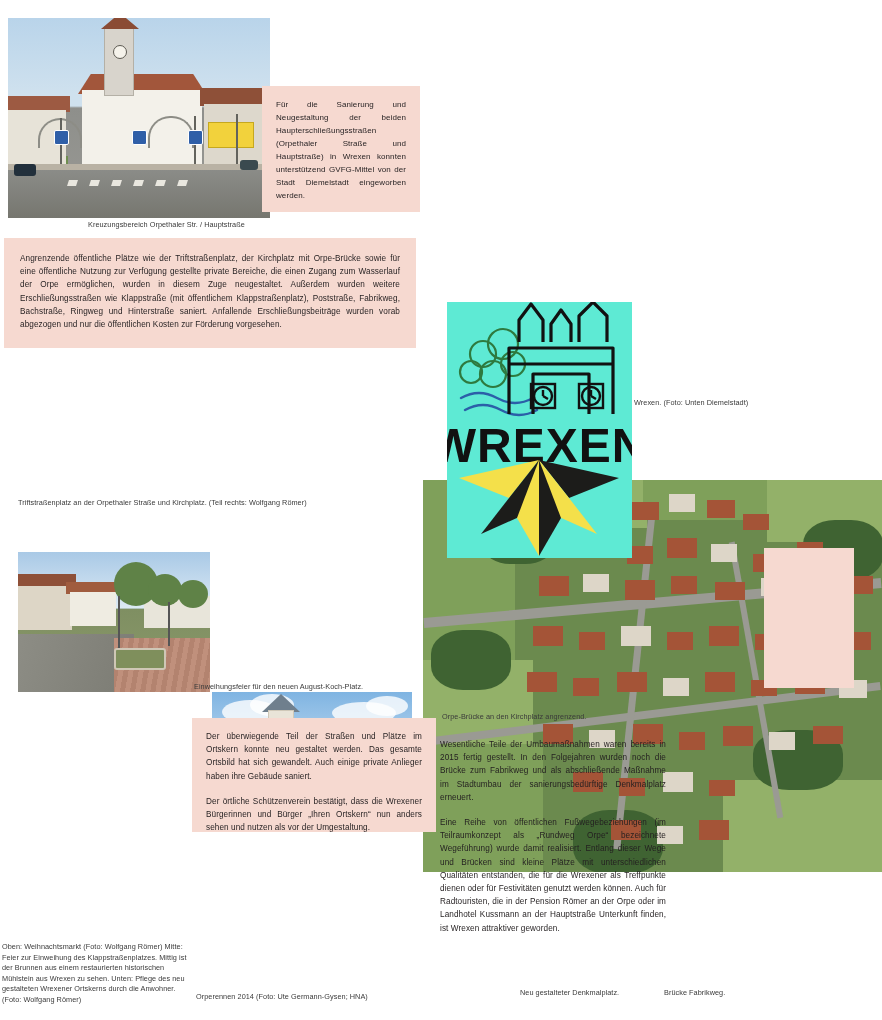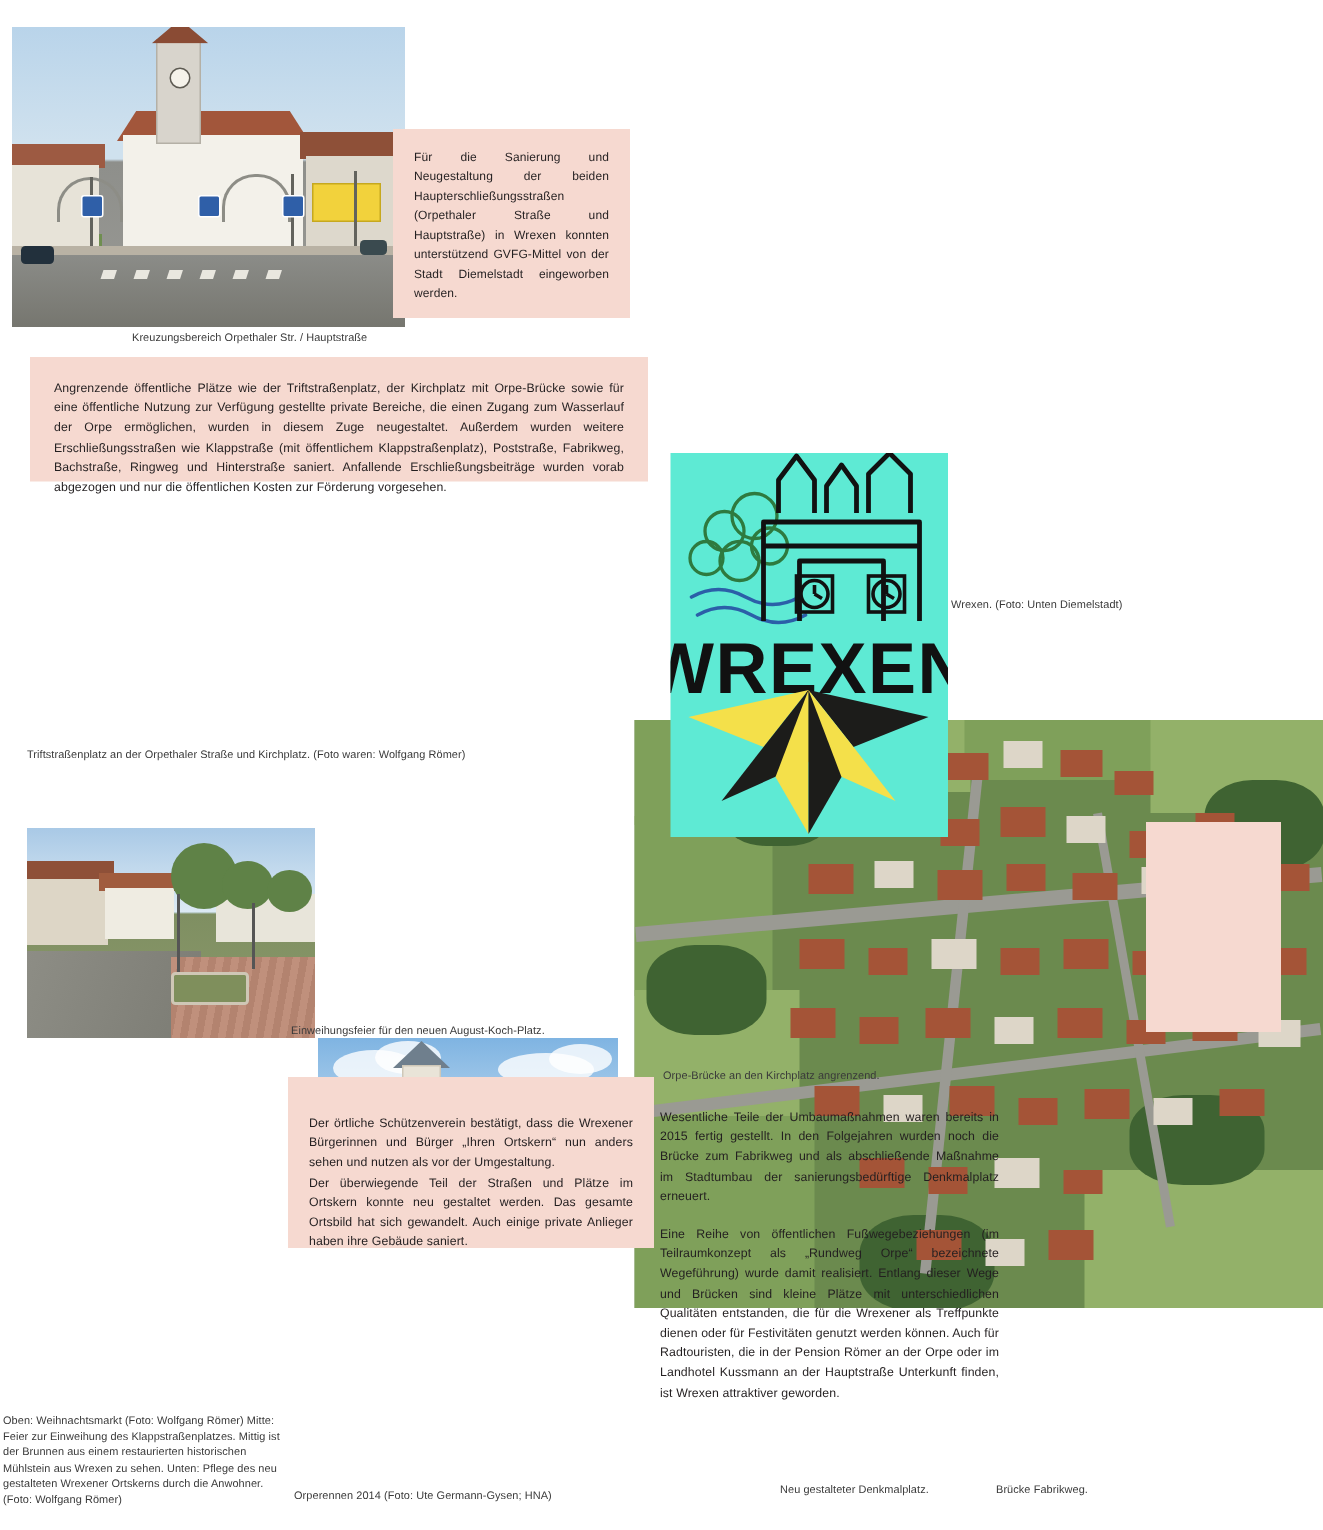--- a/index.html
+++ b/index.html
@@ -46,21 +46,21 @@
   #p1 .yellowsign{position:absolute;left:200px;top:104px;width:46px;height:26px;background:#f2d23c;border:1px solid #c6a81e;}
   #p1 .grass{position:absolute;left:0;top:138px;width:60px;height:12px;background:#6f8e50;}
   #p1 .tree{position:absolute;border-radius:50%;background:#5d7e47;}
   #p1 .car{position:absolute;border-radius:3px;}
 
   
   #t1 { left: 262px; top: 86px; width: 158px; height: 126px; padding: 12px 14px 10px 14px; }
   #t1 .body-text{ font-size:8px; line-height:13px;}
 
   
-  #t2 { left: 20px; top: 238px; width: 412px; height: 83px; padding: 14px 16px; }
+  #t2 { left: 4px; top: 238px; width: 412px; height: 110px; padding: 14px 16px; }
 
   
   #p2 { left: 18px; top: 352px; width: 192px; height: 140px;
         background: linear-gradient(#bcd6ea 0%,#d3e4f0 30%,#cfe2ef 40%,#7f8f62 41%,#8c9a6b 100%); }
   #p2 .sk{position:absolute;left:0;top:0;width:192px;height:56px;background:linear-gradient(#a9c9e6,#dceaf4);}
   #p2 .hl{position:absolute;left:0;top:34px;width:54px;height:44px;background:#ddd6c6;}
   #p2 .hlr{position:absolute;left:-4px;top:22px;width:62px;height:14px;background:#8e5038;}
   #p2 .hm{position:absolute;left:52px;top:40px;width:46px;height:34px;background:#efece2;}
   #p2 .hmr{position:absolute;left:48px;top:30px;width:54px;height:12px;background:#a05c3e;}
   #p2 .hr{position:absolute;left:126px;top:44px;width:66px;height:32px;background:#e8e5da;}
@@ -194,21 +194,21 @@
     <div class="chr"></div>
       <div class="ch"></div>
     <div class="hr2" style="left:104px;top:62px;width:56px;height:12px;"></div>
     <div class="hh" style="left:108px;top:72px;width:48px;height:26px;"></div>
     <div class="hr2" style="left:150px;top:70px;width:50px;height:10px;"></div>
     <div class="hh" style="left:154px;top:78px;width:42px;height:22px;"></div>
     <div class="tree2" style="left:0px;top:56px;width:34px;height:46px;"></div>
     <div class="tree2" style="left:22px;top:70px;width:24px;height:32px;"></div>
     <div class="fld"></div>
   </div>
-  <div class="abs caption" id="c2">Triftstraßenplatz an der Orpethaler Straße und Kirchplatz. (Foto waren: Wolfgang Römer)</div>
+  <div class="abs caption" id="c2">Triftstraßenplatz an der Orpethaler Straße und Kirchplatz. (Teil rechts: Wolfgang Römer)</div>
 
   <div class="abs photo" id="p4">
     <div class="fieldA" style="left:0;top:0;width:110px;height:70px;"></div>
     <div class="fieldB" style="left:104px;top:0;width:120px;height:48px;"></div>
     <div class="fieldA" style="left:220px;top:0;width:130px;height:40px;"></div>
     <div class="fieldB" style="left:344px;top:0;width:120px;height:62px;"></div>
     <div class="fieldA" style="left:0;top:64px;width:92px;height:120px;"></div>
     <div class="fieldB" style="left:0;top:180px;width:110px;height:90px;"></div>
     <div class="fieldA" style="left:0;top:264px;width:120px;height:130px;"></div>
     <div class="fieldB" style="left:300px;top:300px;width:170px;height:94px;"></div>
@@ -318,22 +318,22 @@
     </svg>
   </div>
 
   <div class="abs pinkbox" id="pinkblank"></div>
 
   <div class="abs caption" id="c4">Einweihungsfeier für den neuen August-Koch-Platz.</div>
 
   <div class="abs caption" id="c5">Orpe-Brücke an den Kirchplatz angrenzend.</div>
 
   <div class="abs pinkbox" id="t3">
+    <div class="body-text">Der überwiegende Teil der Straßen und Plätze im Ortskern konnte neu gestaltet werden. Das gesamte Ortsbild hat sich gewandelt. Auch einige private Anlieger haben ihre Gebäude saniert.</div>
     <div class="body-text" style="margin-top:12px;">Der örtliche Schützenverein bestätigt, dass die Wrexener Bürgerinnen und Bürger „Ihren Ortskern“ nun anders sehen und nutzen als vor der Umgestaltung.</div>
-    <div class="body-text">Der überwiegende Teil der Straßen und Plätze im Ortskern konnte neu gestaltet werden. Das gesamte Ortsbild hat sich gewandelt. Auch einige private Anlieger haben ihre Gebäude saniert.</div>
   </div>
 
   <div class="abs" id="t4">
     <div class="body-text">Wesentliche Teile der Umbaumaßnahmen waren bereits in 2015 fertig gestellt. In den Folgejahren wurden noch die Brücke zum Fabrikweg und als abschließende Maßnahme im Stadtumbau der sanierungsbedürftige Denkmalplatz erneuert.</div>
     <div class="body-text" style="margin-top:12px;">Eine Reihe von öffentlichen Fußwegebeziehungen (im Teilraumkonzept als „Rundweg Orpe“ bezeichnete Wegeführung) wurde damit realisiert. Entlang dieser Wege und Brücken sind kleine Plätze mit unterschiedlichen Qualitäten entstanden, die für die Wrexener als Treffpunkte dienen oder für Festivitäten genutzt werden können. Auch für Radtouristen, die in der Pension Römer an der Orpe oder im Landhotel Kussmann an der Hauptstraße Unterkunft finden, ist Wrexen attraktiver geworden.</div>
   </div>
 
   <div class="abs caption" id="c6" style="width:190px;">Oben: Weihnachtsmarkt (Foto: Wolfgang Römer) Mitte: Feier zur Einweihung des Klappstraßenplatzes. Mittig ist der Brunnen aus einem restaurierten historischen Mühlstein aus Wrexen zu sehen. Unten: Pflege des neu gestalteten Wrexener Ortskerns durch die Anwohner. (Foto: Wolfgang Römer)</div>
 
   <div class="abs caption" id="c7">Orperennen 2014 (Foto: Ute Germann-Gysen; HNA)</div>

